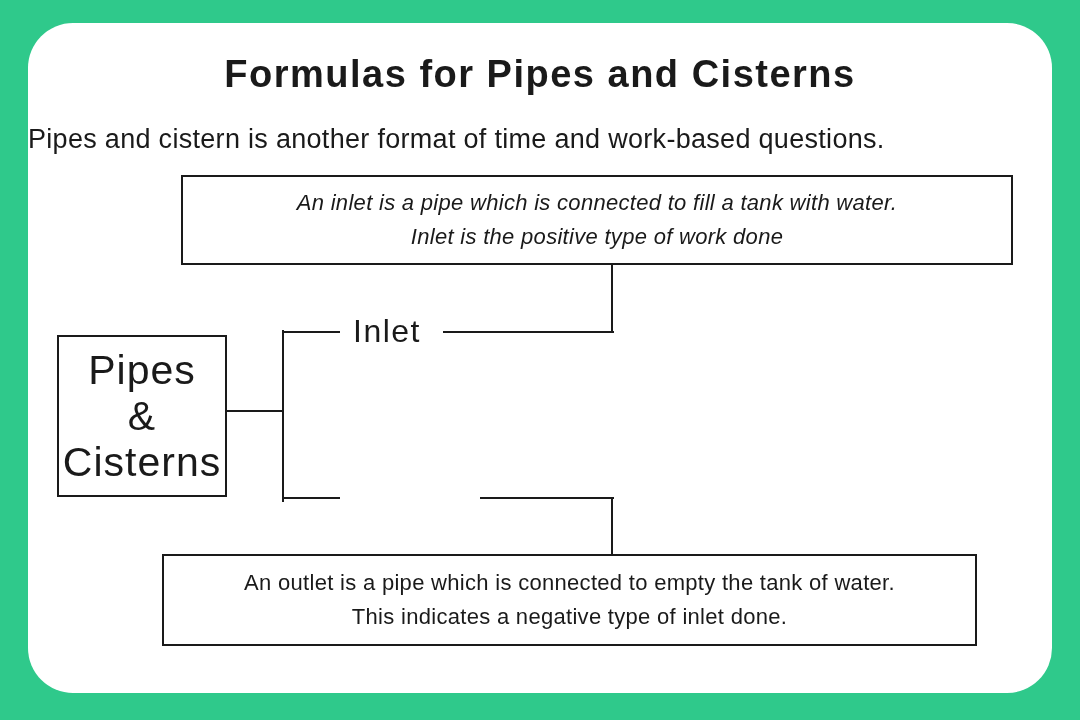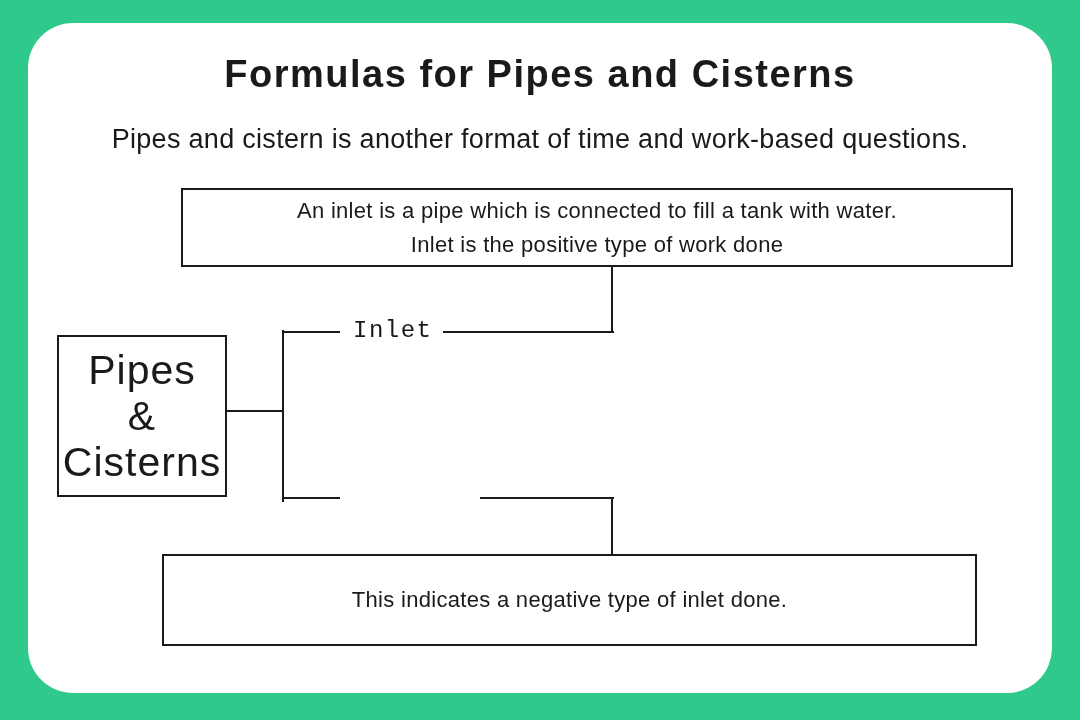--- a/index.html
+++ b/index.html
@@ -29,56 +29,55 @@
     text-align: center;
     font-size: 38px;
     font-weight: 600;
     letter-spacing: 1.5px;
     line-height: 44px;
   }
   .subtitle {
     position: absolute;
     left: 28px; top: 121px;
     width: 1024px;
-    text-align: center;
+    text-align: left;
     font-size: 27px;
     font-weight: 400;
     letter-spacing: 0.3px;
     line-height: 36px;
   }
   .box {
     position: absolute;
     border: 2px solid var(--ink);
     background: var(--card);
     display: flex;
     flex-direction: column;
     justify-content: center;
     text-align: center;
   }
   .desc-box {
     font-size: 22px;
     line-height: 34px;
     letter-spacing: 0.3px;
   }
-  .inlet-desc { left: 181px; top: 188px; width: 832px; height: 79px; }
+  .inlet-desc { left: 181px; top: 175px; width: 832px; height: 90px; font-style: italic; }
   .outlet-desc { left: 162px; top: 554px; width: 815px; height: 92px; }
   .root-box {
     left: 57px; top: 335px;
     width: 170px; height: 162px;
     font-size: 41px;
     line-height: 46px;
     letter-spacing: 1px;
   }
   .branch-label {
     position: absolute;
-    font-size: 24px;
+    font-size: 32px;
     letter-spacing: 1.5px;
     line-height: 38px;
     white-space: nowrap;
-    font-family: Liberation Mono, monospace;
   }
   .inlet-label { left: 353px; top: 312px; }
   .outlet-label { left: 353px; top: 479px; }
   .line { position: absolute; background: var(--ink); }
   .h { height: 2px; }
   .v { width: 2px; }
 </style>
 </head>
 <body>
 
@@ -93,20 +92,21 @@
     <div>Inlet is the positive type of work done</div>
   </div>
 
   <div class="box root-box">
     <div>Pipes</div>
     <div>&amp;</div>
     <div>Cisterns</div>
   </div>
 
   <div class="box desc-box outlet-desc">
+    <div>An outlet is a pipe which is connected to empty the tank of water.</div>
     <div>This indicates a negative type of inlet done.</div>
   </div>
 
   <span class="branch-label inlet-label">Inlet</span>
 
   <div class="line h" style="left:227px; top:410px; width:57px;"></div>
   <div class="line v" style="left:282px; top:330px; height:172px;"></div>
 
   <div class="line h" style="left:283px; top:331px; width:57px;"></div>
   <div class="line h" style="left:443px; top:331px; width:171px;"></div>

